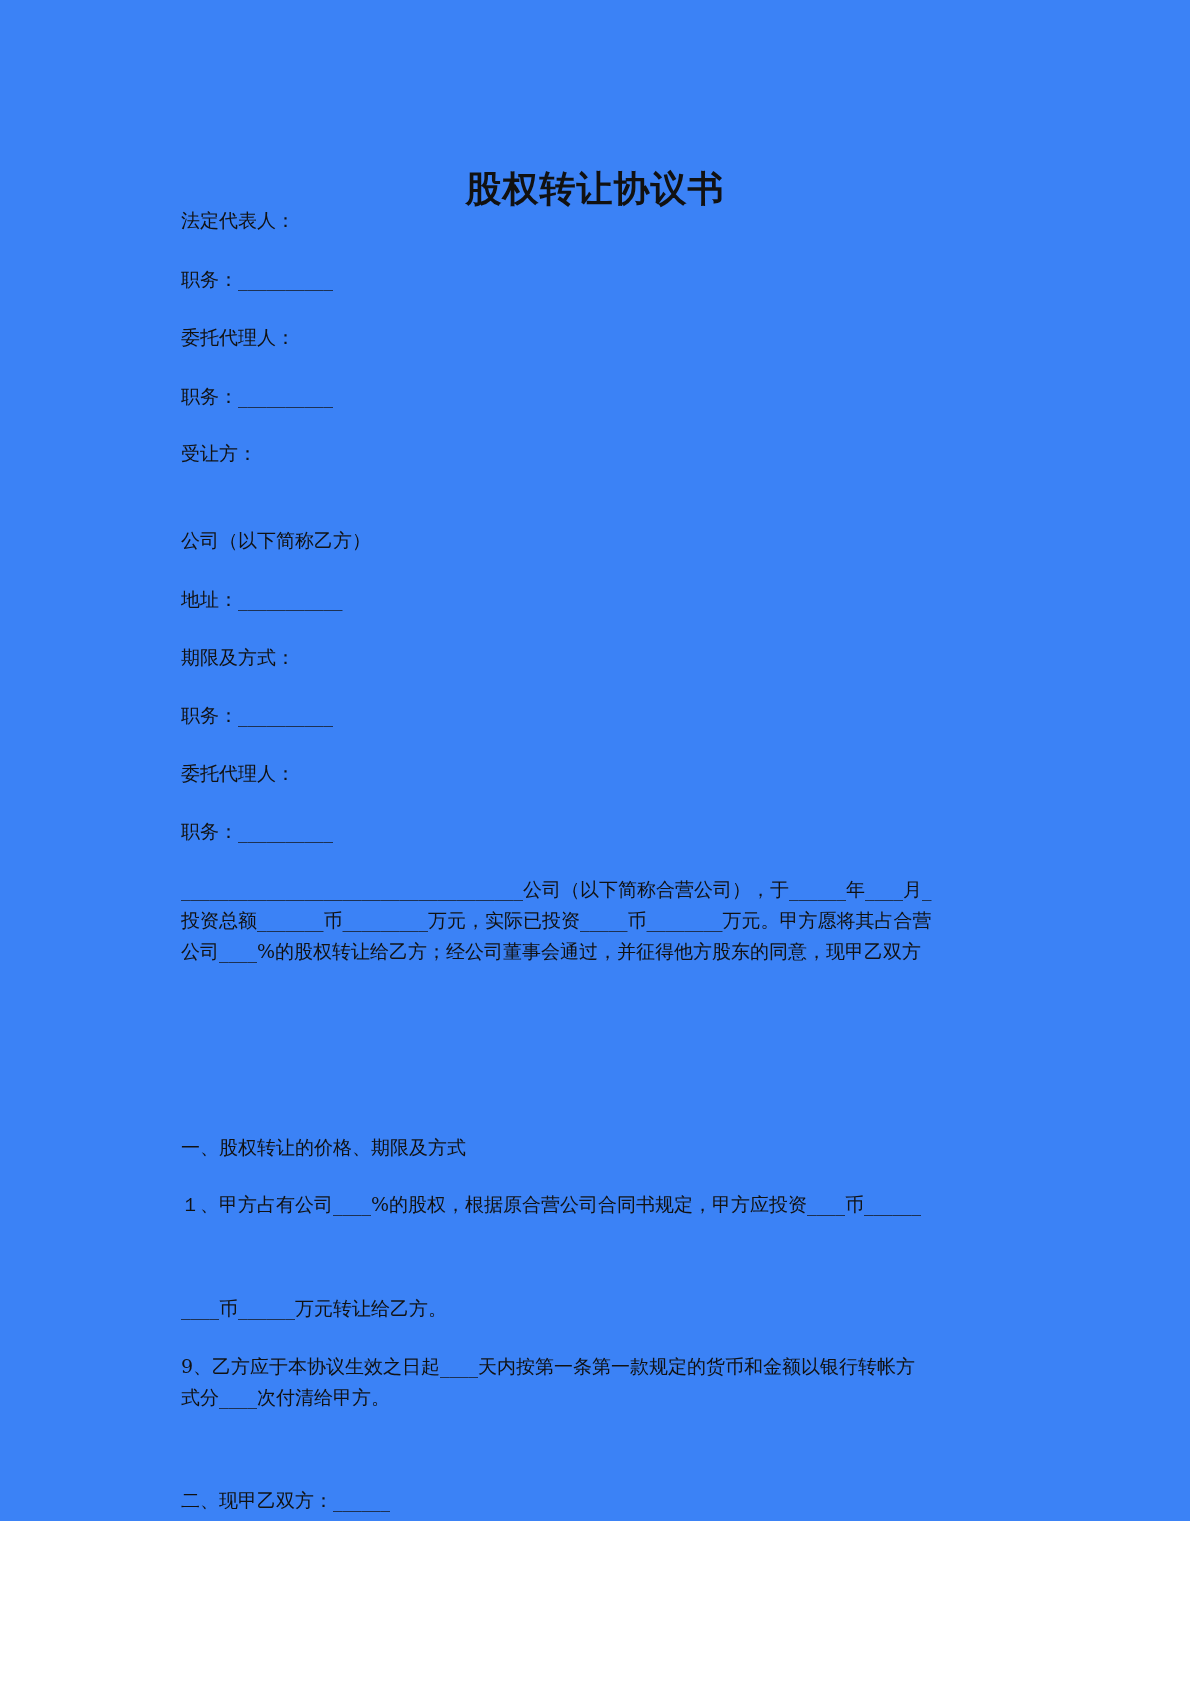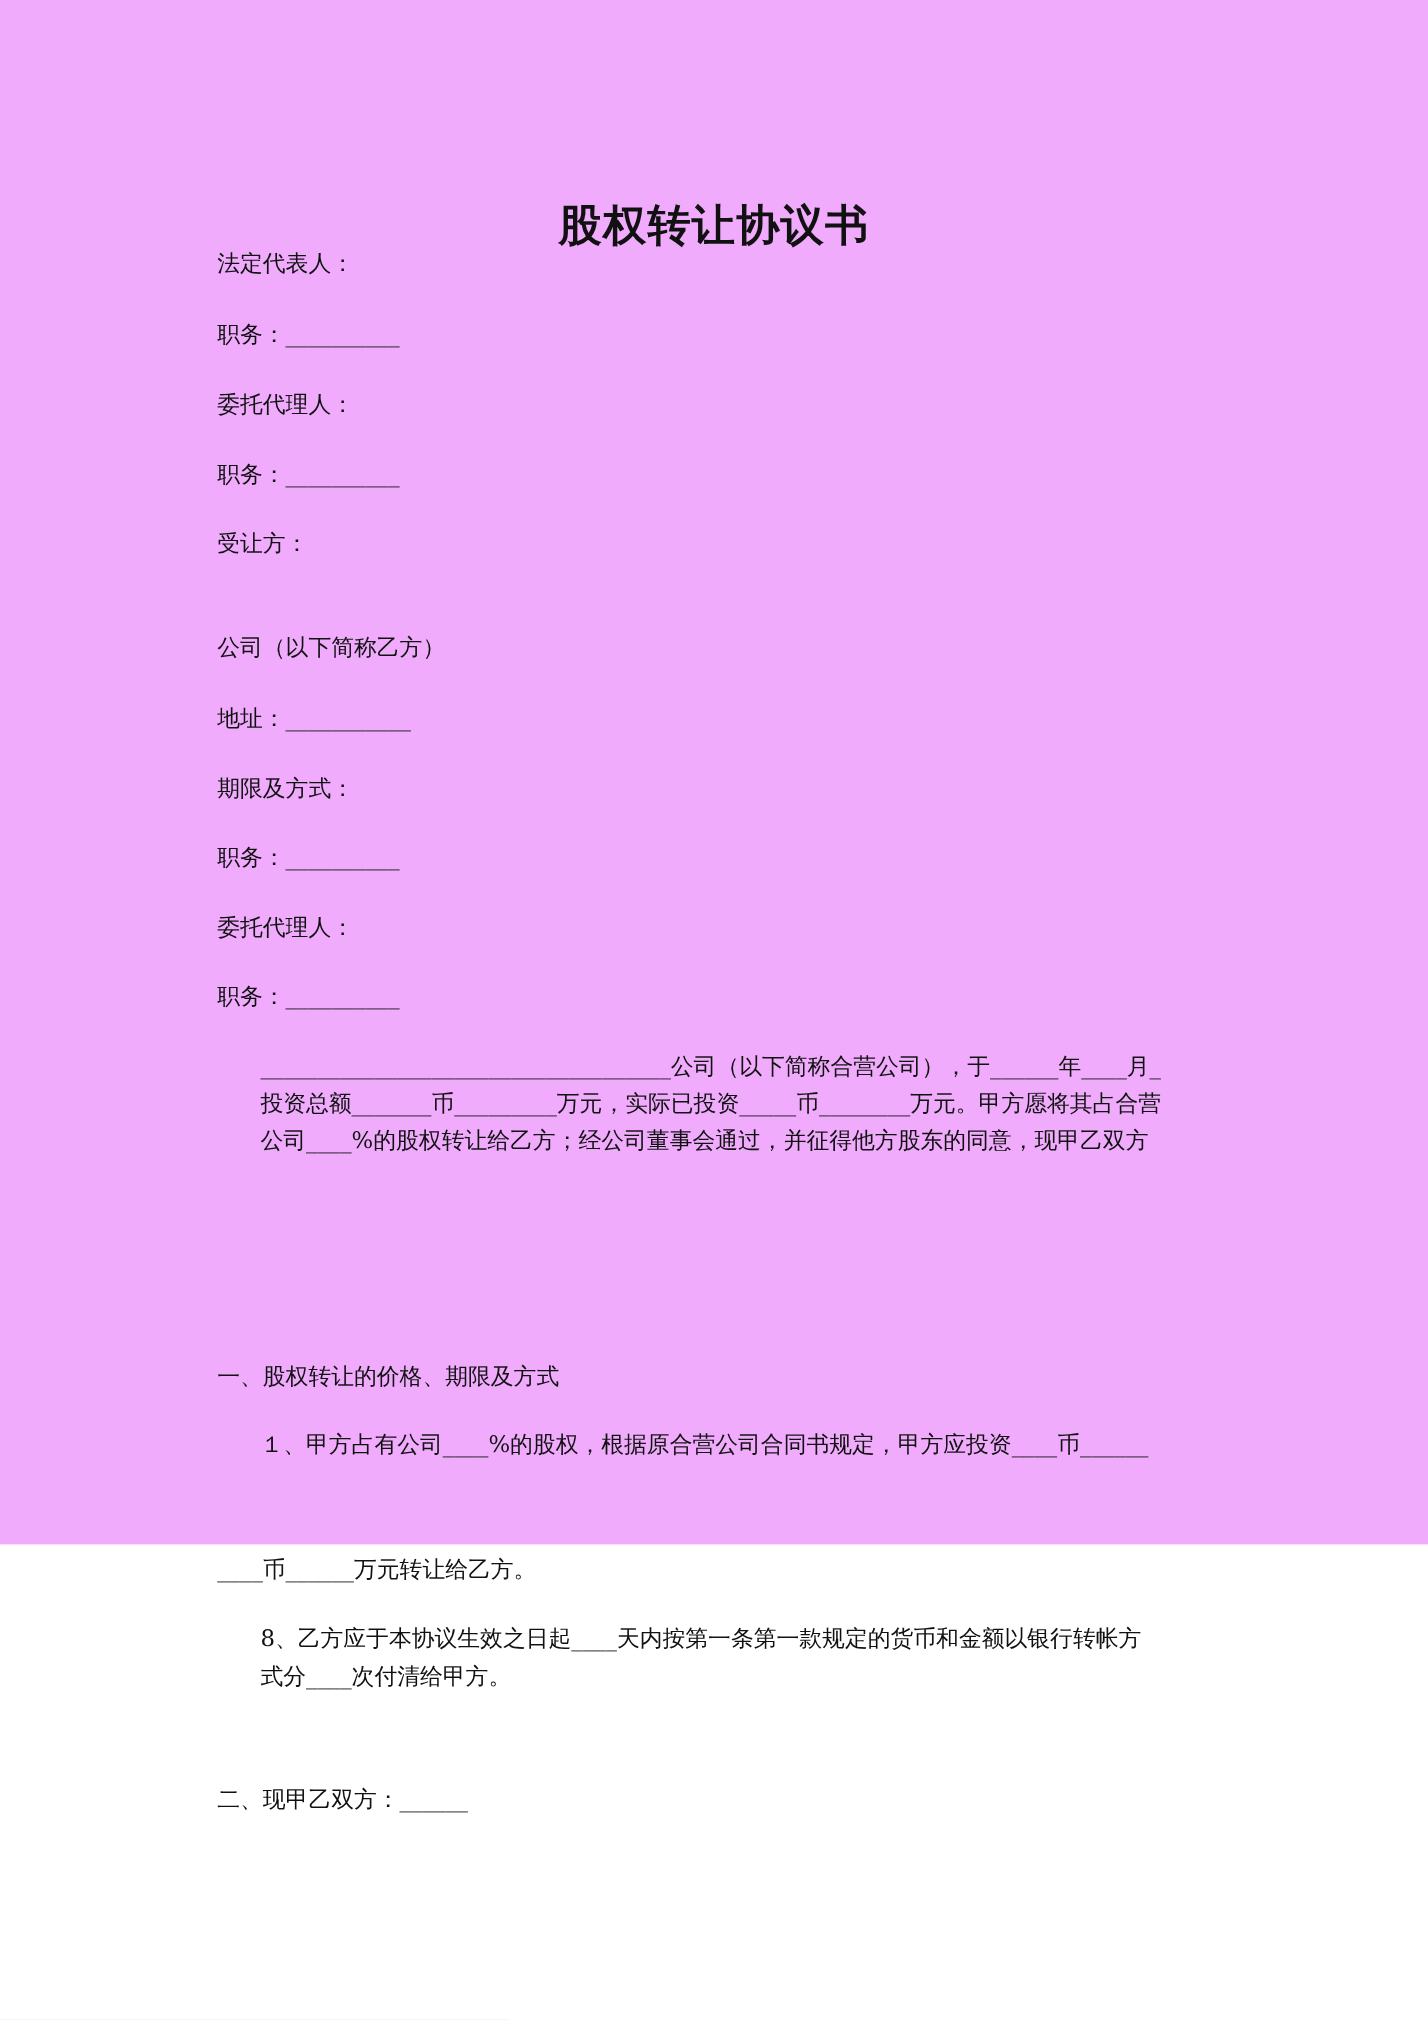--- a/index.html
+++ b/index.html
@@ -1,23 +1,23 @@
 <!DOCTYPE html>
 <html><head>
   <meta charset="utf-8">
   <style>
     html, body { margin: 0; padding: 0; background: #ffffff; }
     body { width: 1190px; height: 1683px; position: relative; overflow: hidden;
            font-family: "DejaVu Serif", "Liberation Serif", serif; color: #111; }
-    .page { position: absolute; left: 0; top: 0; width: 1190px; height: 1287px; background: #f0abfc; }
+    .page { position: absolute; left: 0; top: 0; width: 1190px; height: 1521px; background: #3b82f6; }
     .title { position: absolute; left: 0; width: 1190px; top: 166px; text-align: center;
              font-size: 36px; font-weight: bold; letter-spacing: 1px; line-height: 44px; }
     .line { position: absolute; left: 181px; font-size: 19px; line-height: 24px; white-space: nowrap; }
     .para { position: absolute; left: 181px; width: 830px; font-size: 19px; line-height: 31px; }
-    .para .row { display: block; white-space: nowrap; height: 31px; margin-left: 36px; }
+    .para .row { display: block; white-space: nowrap; height: 31px; }
   </style>
 </head>
 <body>
 
 <div class="page">
 
   <div class="title">股权转让协议书</div>
 
   <div class="line" style="top:208px">法定代表人：</div>
 
@@ -59,19 +59,19 @@
 
   <div class="line" style="top:1135px">一、股权转让的价格、期限及方式</div>
 
   <div class="para" style="top:1189px">
     <span class="row">１、甲方占有公司____%的股权，根据原合营公司合同书规定，甲方应投资____币______</span>
   </div>
 
   <div class="line" style="top:1296px">____币______万元转让给乙方。</div>
 
   <div class="para" style="top:1351px">
-    <span class="row">8、乙方应于本协议生效之日起____天内按第一条第一款规定的货币和金额以银行转帐方</span>
+    <span class="row">9、乙方应于本协议生效之日起____天内按第一条第一款规定的货币和金额以银行转帐方</span>
     <span class="row">式分____次付清给甲方。</span>
   </div>
 
   <div class="line" style="top:1488px">二、现甲乙双方：______</div>
 
 </div>
 
 </body></html>

